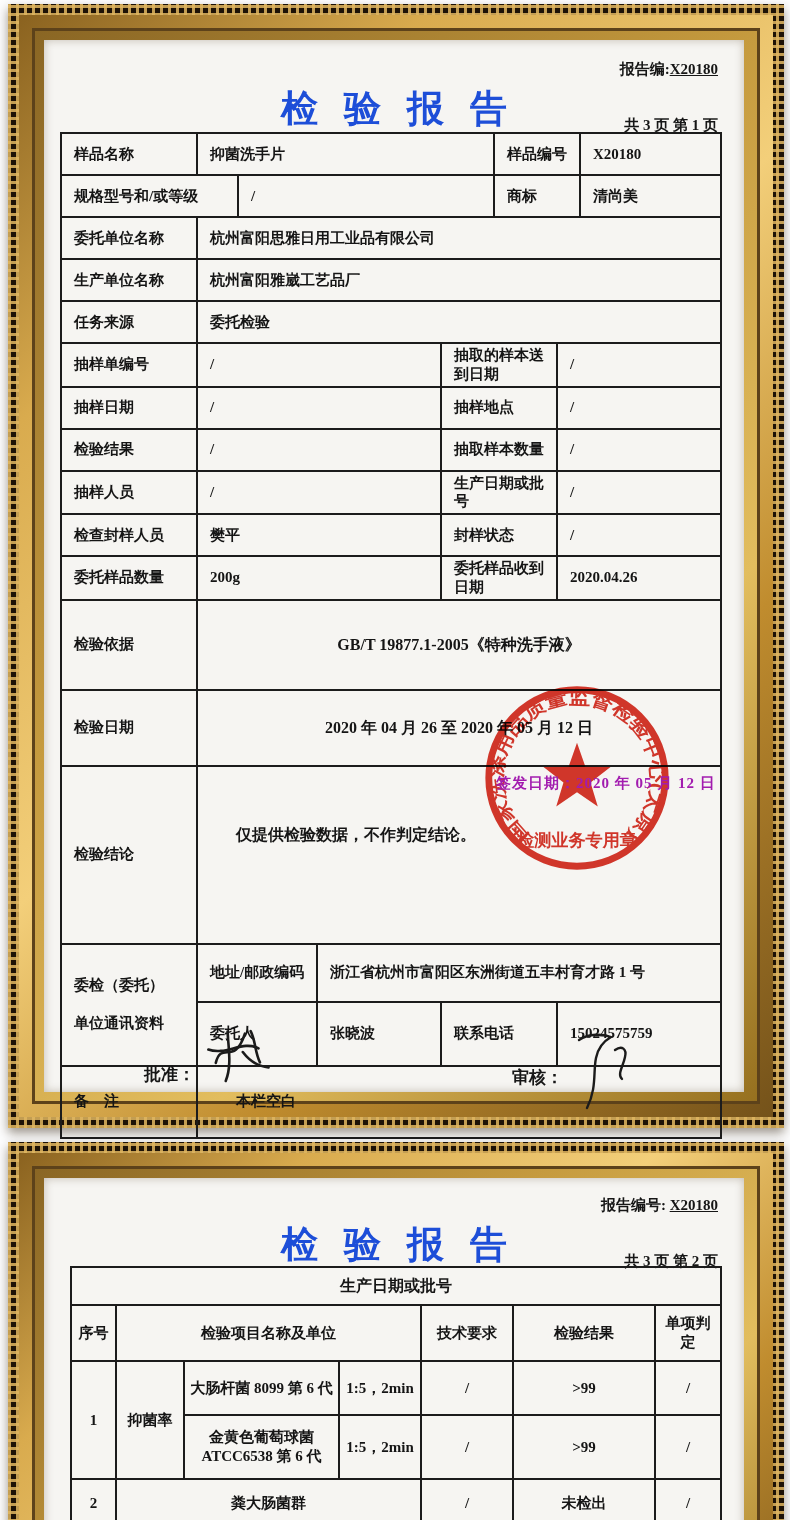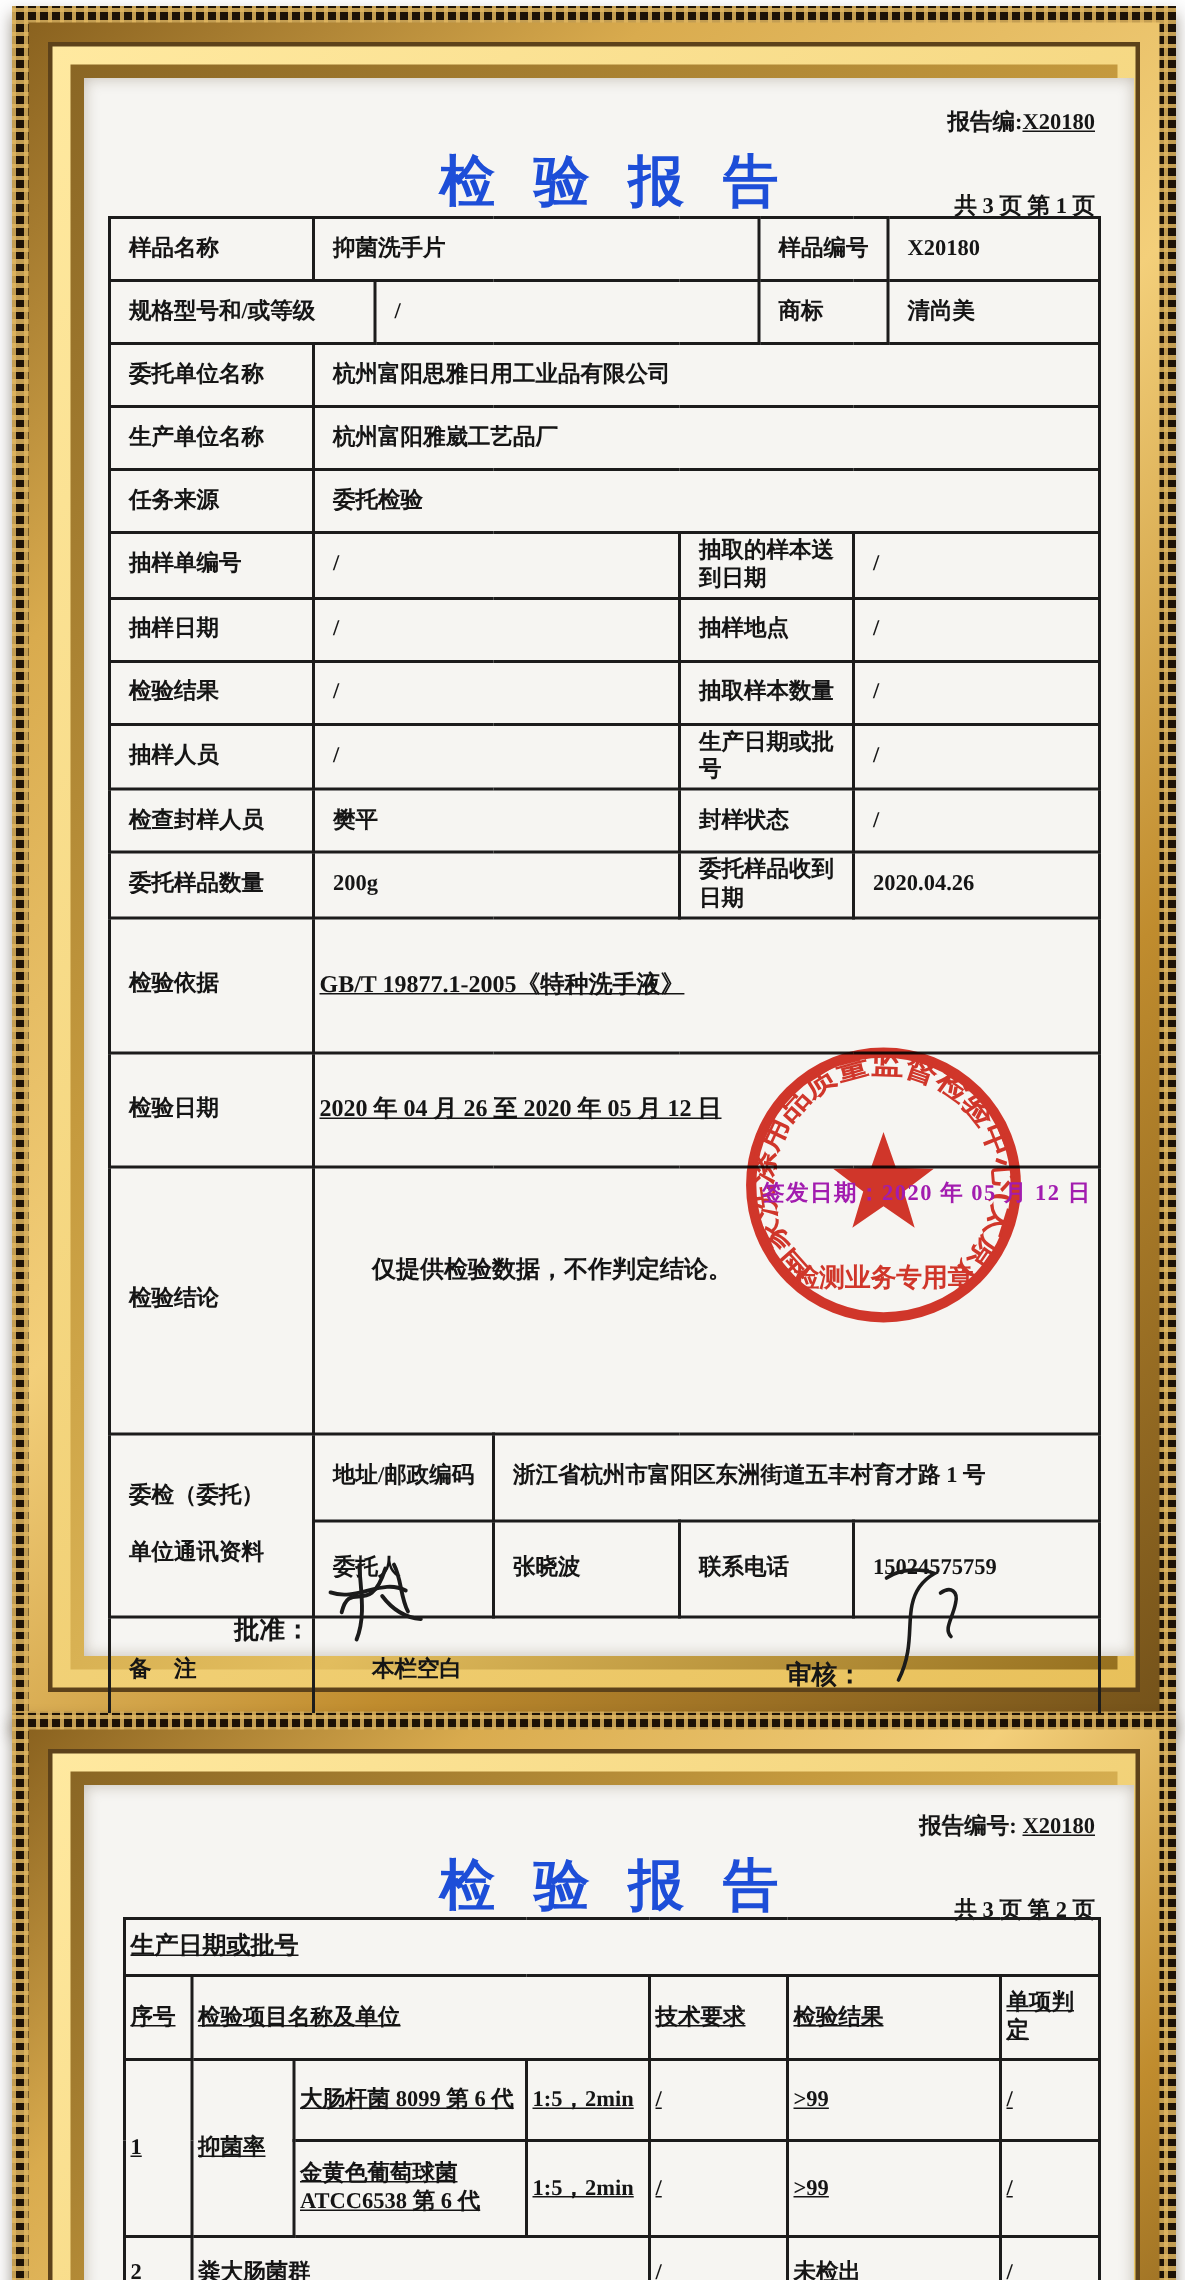--- a/index.html
+++ b/index.html
@@ -10,56 +10,56 @@
   
   .frame{position:absolute;left:8px;width:776px;box-shadow:0 5px 10px rgba(40,25,5,.45);}
   .f-bead{
     padding:11px;background-color:#1d1206;
     background-image:
       repeating-linear-gradient(90deg, rgba(224,182,96,.85) 0 3px, rgba(0,0,0,0) 3px 8px),
       repeating-linear-gradient(0deg, rgba(224,182,96,.85) 0 3px, rgba(0,0,0,0) 3px 8px);
   }
   .f-gold{padding:13px;background:linear-gradient(135deg,#8a621f 0%,#d9ab4e 22%,#f3cf7a 48%,#c08c2e 72%,#74521a 100%);}
   .f-ridge{padding:3px;background:#5d421a;}
-  .f-line{padding:12px;background:linear-gradient(135deg,#ffe9a0,#e8c05a);}
+  .f-line{padding:0;background:linear-gradient(135deg,#ffe9a0,#e8c05a);}
   .f-bevel{padding:9px;background:linear-gradient(135deg,#8a6624 0%,#c59a3e 40%,#e2bd5e 70%,#96701f 100%);}
   .paper{position:relative;background:#f6f5f2;box-shadow:inset 0 0 10px rgba(60,40,10,.28);}
   .paper1{width:700px;height:1052px;}
   .paper2{width:700px;height:524px;}
 
   
   .report-no{position:absolute;right:26px;font-size:15px;font-weight:700;}
   .report-no .num{text-decoration:underline;}
   .doc-title{
     position:absolute;left:0;width:100%;text-align:center;
     font-size:37px;font-weight:700;letter-spacing:26px;padding-left:26px;box-sizing:border-box;
     color:#1d4ed8;
   }
   .pagination{position:absolute;right:26px;font-size:15px;font-weight:700;}
 
   
   table{border-collapse:collapse;table-layout:fixed;}
   td{border:2px solid #1c1c1c;font-size:15px;font-weight:700;color:#151515;
      padding:2px 4px 2px 12px;overflow:hidden;line-height:1.25;}
   .t1{width:660px;position:absolute;left:16px;top:92px;}
-  .t1 td.ctr,.t2 td{padding:2px 3px;text-decoration:underline;}
+  .t1 td.ctr,.t2 td{text-align:center;padding:2px 3px;}
   .t1 .h36{height:36px;}
   .conclusion-cell{vertical-align:middle;padding-bottom:42px;padding-left:38px;}
   .t2{width:650px;position:absolute;left:26px;top:88px;}
 
   
   .stamp{position:absolute;left:435px;top:640px;width:196px;height:196px;
          mix-blend-mode:multiply;opacity:.93;pointer-events:none;}
   .issue-date{position:absolute;left:452px;top:734px;font-size:15px;font-weight:700;color:#a21caf;
               letter-spacing:1px;white-space:nowrap;}
 
   
   .sign-label{font-size:17px;font-weight:700;}
   .sig-approve{position:absolute;left:100px;top:998px;display:flex;align-items:flex-end;}
-  .sig-review{position:absolute;left:468px;top:998px;display:flex;align-items:flex-end;}
+  .sig-review{position:absolute;left:468px;top:998px;display:flex;align-items:center;}
   .sig-svg{margin-left:4px;margin-top:-14px;}
 </style>
 </head>
 <body>
 
 <div class="frame" style="top:4px;">
  <div class="f-bead">
   <div class="f-gold">
    <div class="f-ridge">
     <div class="f-line">

